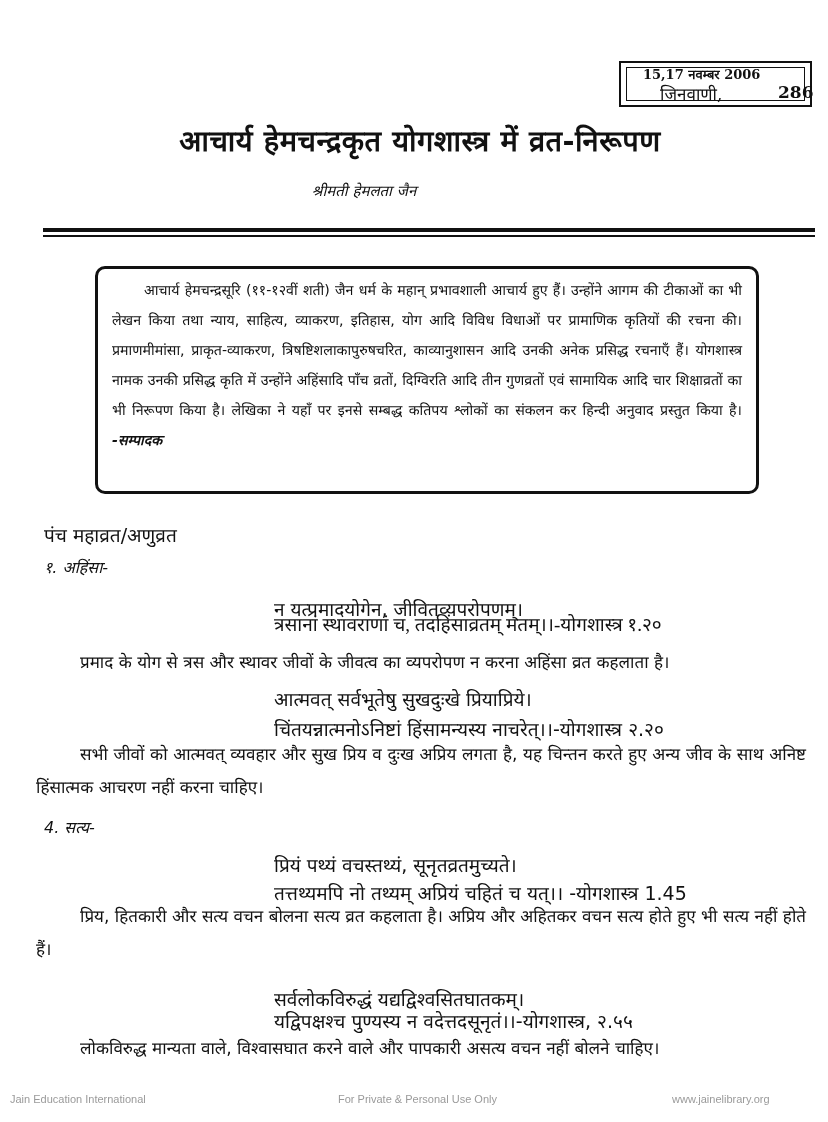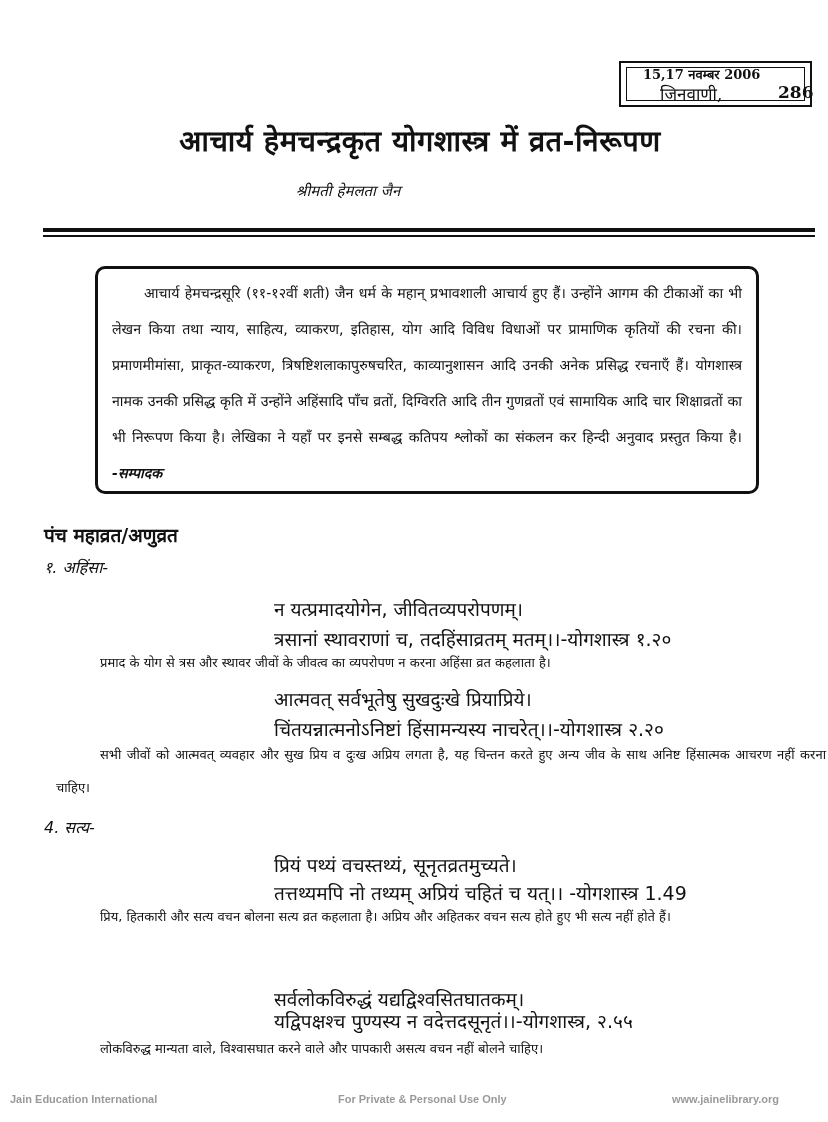--- a/index.html
+++ b/index.html
@@ -3,33 +3,33 @@
   <meta charset="utf-8">
   <style>
     html, body { margin: 0; padding: 0; background: #ffffff; }
     body { width: 828px; height: 1122px; position: relative; overflow: hidden; color: #111; font-family: "DejaVu Sans", sans-serif; }
     .pageref { position: absolute; left: 619px; top: 61px; width: 193px; height: 46px; border: 2px solid #111; box-sizing: border-box; }
     .pageref .inner { position: absolute; left: 5px; top: 4px; right: 5px; bottom: 4px; border: 1px solid #111; }
     .pageref .l1 { position: absolute; left: 22px; top: 2px; font-size: 13px; font-weight: bold; font-family: "DejaVu Serif", serif; white-space: nowrap; }
     .pageref .l2 { position: absolute; left: 6px; top: 19px; font-size: 17px; font-family: "DejaVu Serif", serif; white-space: nowrap; margin-left: 33px; }
     .pageref .l2 .num { position: absolute; left: 118px; font-weight: bold; }
     .title { position: absolute; left: 40px; top: 120px; width: 760px; text-align: center; font-size: 29px; font-weight: bold; letter-spacing: 0.5px; white-space: nowrap; }
-    .author { position: absolute; left: 0; top: 180px; width: 696px; text-align: center; font-size: 15px; font-style: italic; font-family: "DejaVu Serif", serif; }
+    .author { position: absolute; left: 16px; top: 180px; width: 696px; text-align: center; font-size: 15px; font-style: italic; font-family: "DejaVu Serif", serif; }
     .rule1 { position: absolute; left: 43px; top: 228px; width: 772px; height: 4px; background: #111; }
     .rule2 { position: absolute; left: 43px; top: 235px; width: 772px; height: 2px; background: #111; }
     .abstract { position: absolute; left: 95px; top: 266px; width: 664px; height: 228px; border: 3px solid #111; border-radius: 10px; box-sizing: border-box; padding: 6px 14px 0 14px; }
-    .abstract p { margin: 0; font-size: 14.2px; line-height: 36px; text-align: justify; text-align-last: left; }
+    .abstract p { margin: 0; font-size: 14.2px; line-height: 30px; text-align: justify; text-align-last: left; }
     .abstract .ind { display: inline-block; width: 32px; }
     .abstract .ed { font-style: italic; font-weight: bold; }
-    .sec { position: absolute; left: 44px; font-size: 19px; font-weight: bold; }
+    .sec { position: absolute; left: 44px; font-size: 19px; font-weight: normal; }
     .sub { position: absolute; left: 44px; font-size: 16px; font-style: italic; }
     .verse { position: absolute; left: 274px; font-size: 19px; white-space: nowrap; }
-    .para { position: absolute; left: 56px; width: 770px; font-size: 13px; line-height: 33px; text-align: justify; text-align-last: left; }
+    .para { position: absolute; left: 36px; width: 770px; font-size: 17px; line-height: 33px; text-align: justify; text-align-last: left; }
     .para .ind { display: inline-block; width: 44px; }
-    .footer { position: absolute; top: 1093px; font-size: 11px; color: #9a9a9a; font-family: "Liberation Sans", sans-serif; font-weight: bold; }
+    .footer { position: absolute; top: 1093px; font-size: 11px; color: #9a9a9a; font-family: "Liberation Sans", sans-serif; }
   </style>
 </head>
 <body>
 
 <div class="pageref">
   <div class="inner"></div>
   <div class="l1">15,17 नवम्बर 2006</div>
   <div class="l2">
     <span>जिनवाणी,</span>
     <span class="num">286</span>
@@ -42,29 +42,29 @@
 <div class="rule2"></div>
 
 <div class="abstract">
   <p><span class="ind"></span><span>आचार्य हेमचन्द्रसूरि (११-१२वीं शती) जैन धर्म के महान् प्रभावशाली आचार्य हुए हैं। उन्होंने आगम की टीकाओं का भी लेखन किया तथा न्याय, साहित्य, व्याकरण, इतिहास, योग आदि विविध विधाओं पर प्रामाणिक कृतियों की रचना की। प्रमाणमीमांसा, प्राकृत-व्याकरण, त्रिषष्टिशलाकापुरुषचरित, काव्यानुशासन आदि उनकी अनेक प्रसिद्ध रचनाएँ हैं। योगशास्त्र नामक उनकी प्रसिद्ध कृति में उन्होंने अहिंसादि पाँच व्रतों, दिग्विरति आदि तीन गुणव्रतों एवं सामायिक आदि चार शिक्षाव्रतों का भी निरूपण किया है। लेखिका ने यहाँ पर इनसे सम्बद्ध कतिपय श्लोकों का संकलन कर हिन्दी अनुवाद प्रस्तुत किया है।</span><span class="ed"> -सम्पादक</span></p>
 </div>
 
 <div class="sec" style="top:522px;">पंच महाव्रत/अणुव्रत</div>
 
 <div class="sub" style="top:556px;">१. अहिंसा-</div>
 <div class="verse" style="top:596px;">न   यत्प्रमादयोगेन,   जीवितव्यपरोपणम्।</div>
-<div class="verse" style="top:626px;">त्रसानां स्थावराणां च, तदहिंसाव्रतम् मतम्।।-योगशास्त्र १.२०</div>
+<div class="verse" style="top:611px;font-family:Liberation Serif, serif;">त्रसानां स्थावराणां च, तदहिंसाव्रतम् मतम्।।-योगशास्त्र १.२०</div>
 <div class="para" style="top:646px;"><span class="ind"></span><span>प्रमाद के योग से त्रस और स्थावर जीवों के जीवत्व का व्यपरोपण न करना अहिंसा व्रत कहलाता है।</span></div>
 <div class="verse" style="top:686px;">आत्मवत्   सर्वभूतेषु   सुखदुःखे   प्रियाप्रिये।</div>
 <div class="verse" style="top:716px;">चिंतयन्नात्मनोऽनिष्टां हिंसामन्यस्य नाचरेत्।।-योगशास्त्र २.२०</div>
 <div class="para" style="top:738px;"><span class="ind"></span><span>सभी जीवों को आत्मवत् व्यवहार और सुख प्रिय व दुःख अप्रिय लगता है, यह चिन्तन करते हुए अन्य जीव के साथ अनिष्ट हिंसात्मक आचरण नहीं करना चाहिए।</span></div>
 
 <div class="sub" style="top:816px;">4. सत्य-</div>
 <div class="verse" style="top:852px;">प्रियं   पथ्यं   वचस्तथ्यं,  सूनृतव्रतमुच्यते।</div>
-<div class="verse" style="top:880px;">तत्तथ्यमपि नो तथ्यम् अप्रियं चहितं च यत्।। -योगशास्त्र 1.49</div>
+<div class="verse" style="top:880px;">तत्तथ्यमपि नो तथ्यम् अप्रियं चहितं च यत्।। -योगशास्त्र 1.45</div>
 <div class="para" style="top:900px;"><span class="ind"></span><span>प्रिय, हितकारी और सत्य वचन बोलना सत्य व्रत कहलाता है। अप्रिय और अहितकर वचन सत्य होते हुए भी सत्य नहीं होते हैं।</span></div>
 <div class="verse" style="top:978px;margin-top:8px;">सर्वलोकविरुद्धं यद्यद्विश्वसितघातकम्।</div>
 <div class="verse" style="top:1008px;">यद्विपक्षश्च पुण्यस्य न वदेत्तदसूनृतं।।-योगशास्त्र, २.५५</div>
 <div class="para" style="top:1032px;"><span class="ind"></span><span>लोकविरुद्ध मान्यता वाले, विश्वासघात करने वाले और पापकारी असत्य वचन नहीं बोलने चाहिए।</span></div>
 
 <div class="footer" style="left:10px;">Jain Education International</div>
 <div class="footer" style="left:338px;">For Private &amp; Personal Use Only</div>
 <div class="footer" style="left:672px;">www.jainelibrary.org</div>
 
 </body></html>

